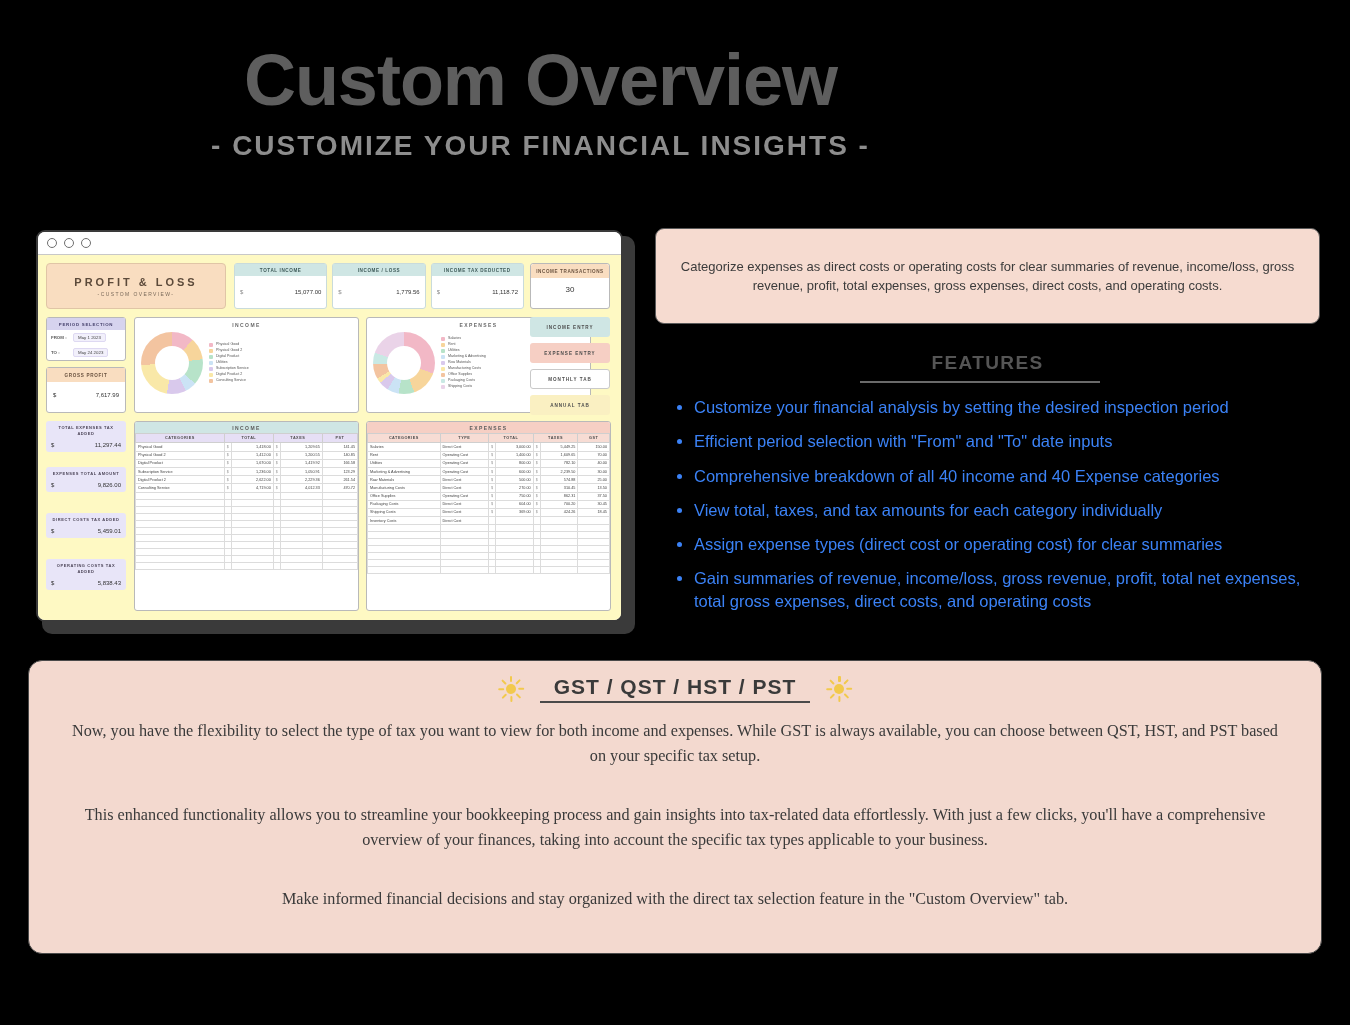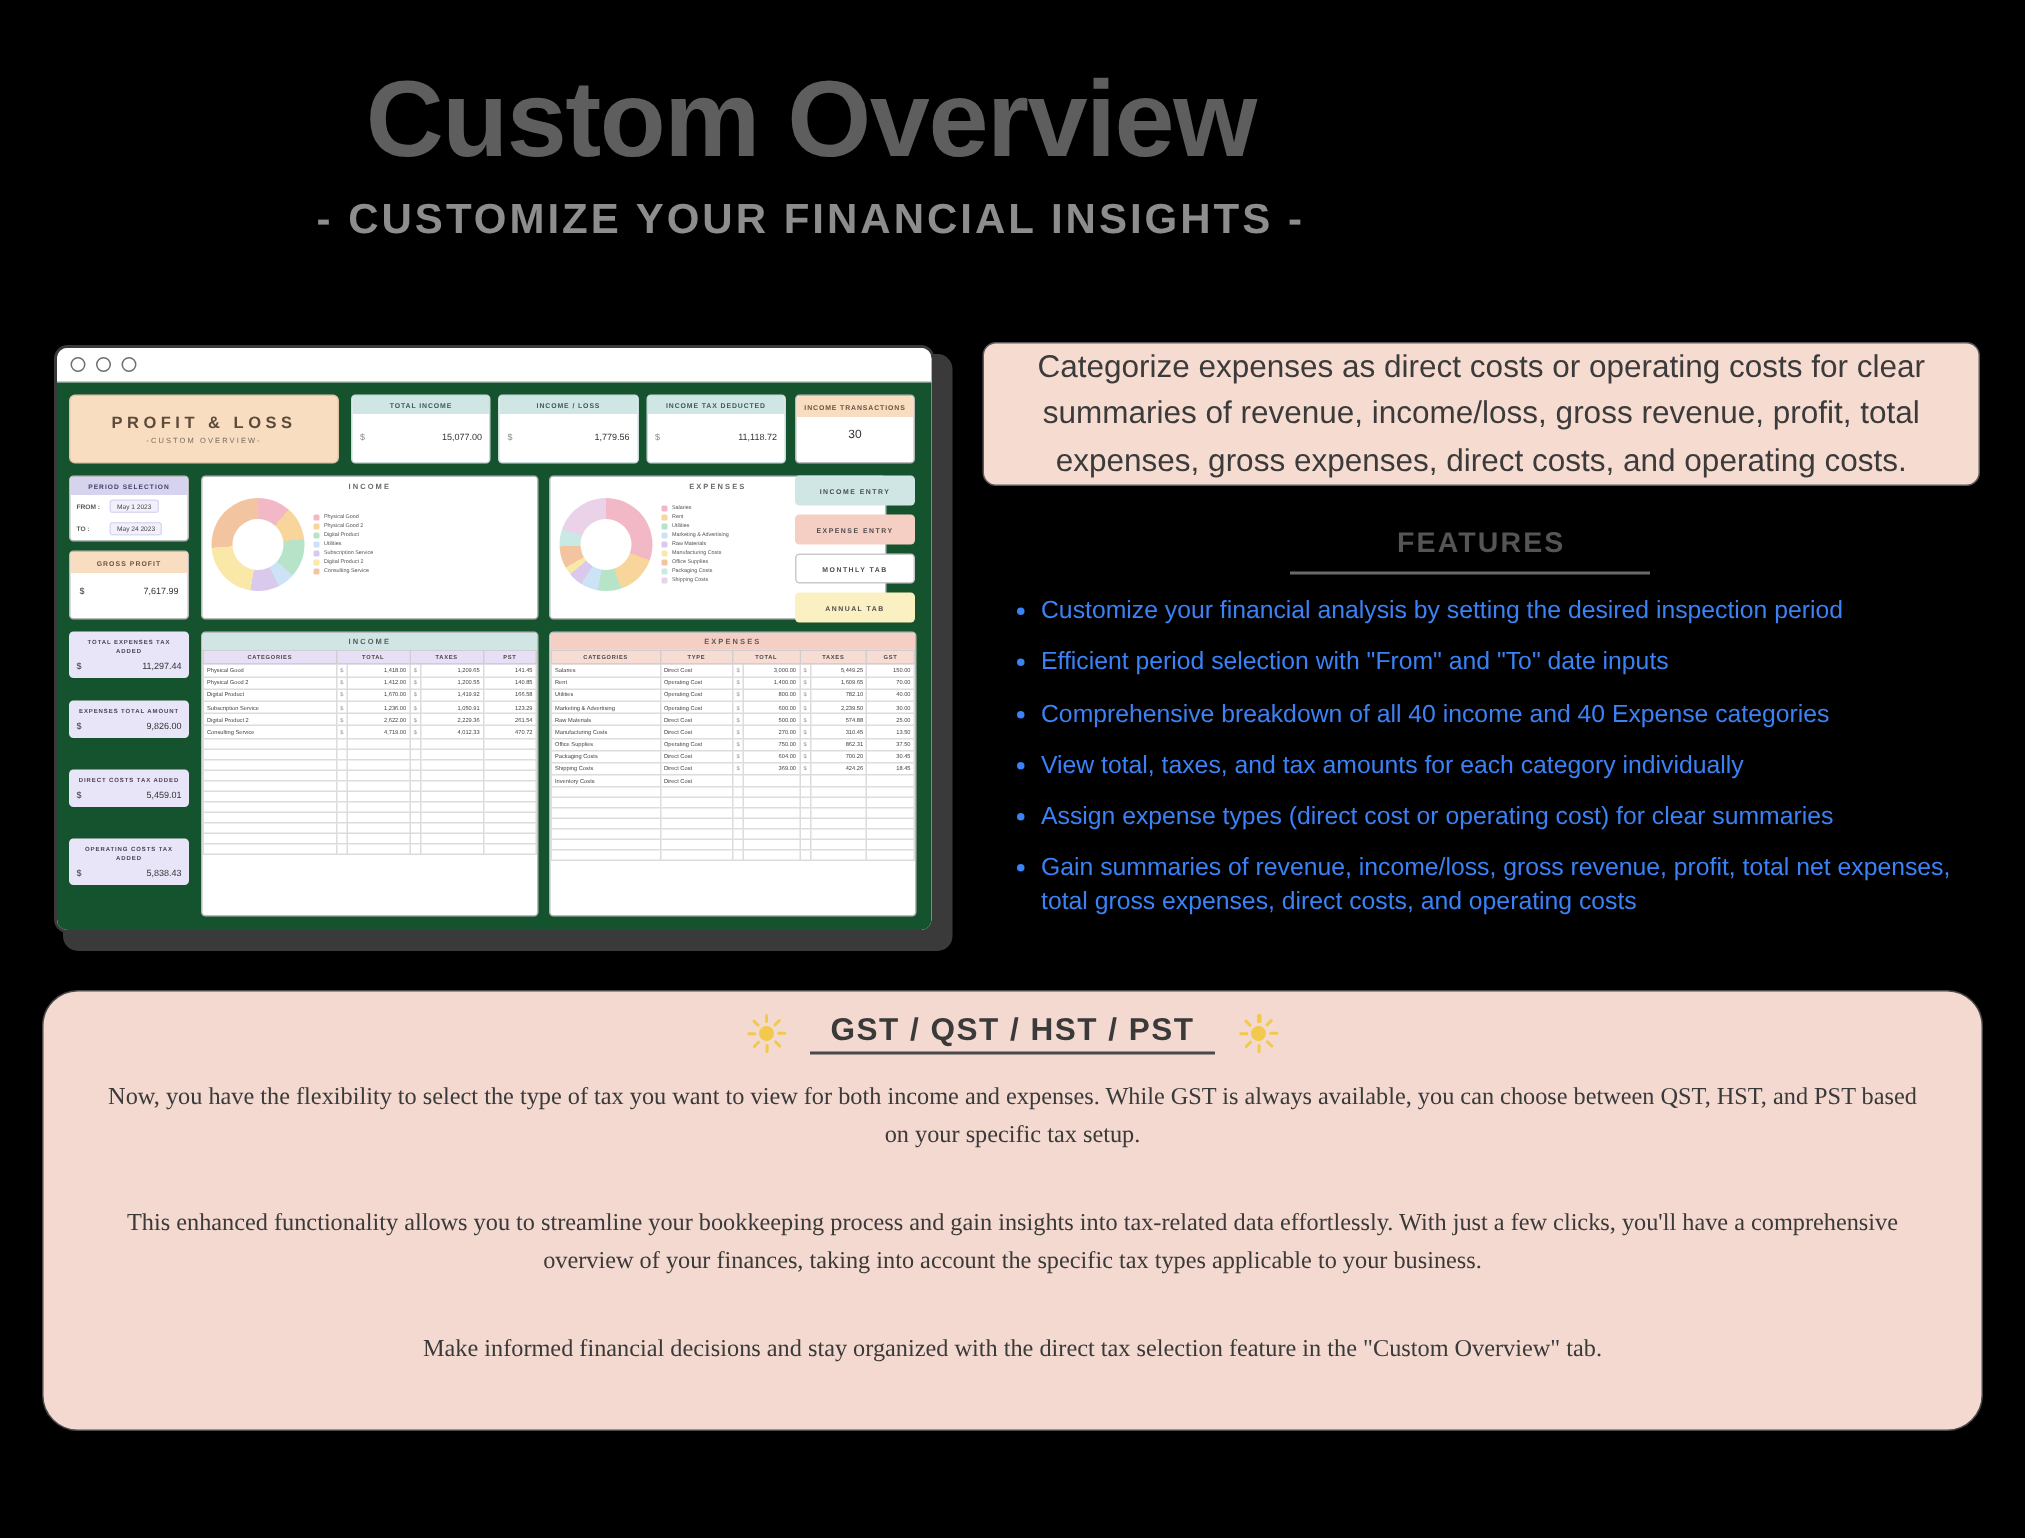--- a/index.html
+++ b/index.html
@@ -49,21 +49,21 @@
     border: 2px solid #3a3a3a;
     border-radius: 9px;
     overflow: hidden;
   }
   .mock-bar {
     height: 23px; background: #ffffff;
     border-bottom: 1px solid #c8c8c8;
     display: flex; align-items: center; padding-left: 9px; gap: 7px;
   }
   .dot { width: 10px; height: 10px; border-radius: 50%; border: 1.3px solid #6f6f6f; }
-  .mock-body { position: relative; background: #14532d; height: 367px; padding: 6px; }
+  .mock-body { position: relative; background: #fef9c3; height: 367px; padding: 6px; }
 
   .sheet { position: absolute; font-size: 5px; color: #3a3a3a; }
   .box { border: 1px solid #b9b9b9; border-radius: 3px; background: #fff; }
 
   .pl-head {
     left: 8px; top: 8px; width: 180px; height: 46px;
     background: #f9ddc0; border: 1px solid #e0c5a6; border-radius: 4px;
     display: flex; flex-direction: column; align-items: center; justify-content: center;
   }
   .pl-head .t1 { font-size: 11px; letter-spacing: 3px; color: #5c4a3a; font-weight: bold; }
@@ -150,39 +150,39 @@
   .totbox .l { font-size: 4px; letter-spacing: .6px; color: #4c4558; text-align: center; font-weight: bold; line-height: 1.5; }
   .totbox .v { display: flex; justify-content: space-between; font-size: 6px; color: #333; margin-top: 5px; }
 
   
   .callout {
     position: absolute; left: 655px; top: 228px; width: 665px; height: 96px;
     background: #f6dbd0; border: 1.5px solid #5a5a5a; border-radius: 9px;
     display: flex; align-items: center; justify-content: center; padding: 0 18px;
   }
   .callout p {
-    margin: 6px; text-align: center; font-size: 21px; line-height: 1.5; color: #3b3b3b;
+    margin: 6px; text-align: center; font-size: 13px; line-height: 1.5; color: #3b3b3b;
   }
   .features-title {
     position: absolute; left: 655px; top: 352px; width: 665px;
     text-align: center; font-size: 19px; font-weight: bold; letter-spacing: 1.4px; color: #555;
   }
   .features-rule {
     position: absolute; left: 860px; top: 381px; width: 240px; height: 2px; background: #6a6a6a;
   }
   .features { position: absolute; left: 672px; top: 396px; width: 650px; }
   .features li {
     font-size: 16.5px; line-height: 1.35; color: #3b82f6; margin-bottom: 12px;
   }
   .features ul { margin: 0; padding-left: 22px; }
 
   
   .panel {
     position: absolute; left: 28px; top: 660px; width: 1294px; height: 294px;
-    background: #f3d9cf; border: 1.5px solid #4a4a4a; border-radius: 24px;
+    background: #f3d9cf; border: 1.5px solid #4a4a4a; border-radius: 14px;
   }
   .panel-head {
     display: flex; align-items: center; justify-content: center; gap: 16px;
     padding-top: 14px;
   }
   .panel-head .ttl {
     font-size: 21px; font-weight: bold; letter-spacing: 1px; color: #3a3a3a;
     border-bottom: 2px solid #4a4a4a; padding: 0 14px 2px;
   }
   .sun { width: 26px; height: 26px; position: relative; }

